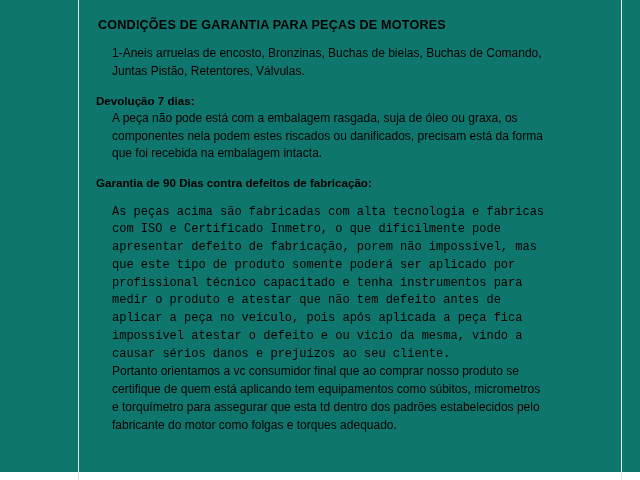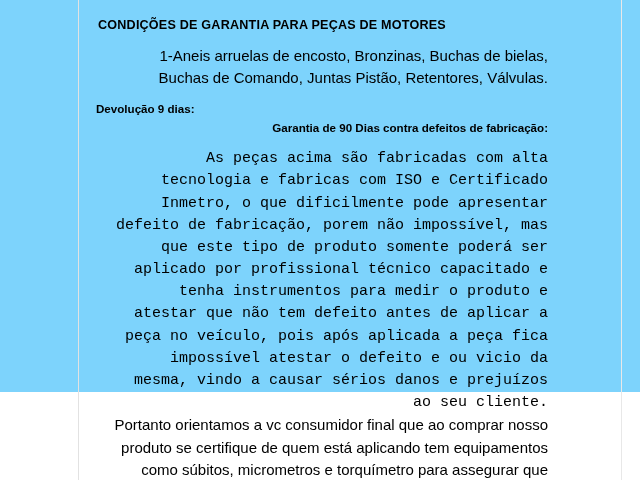--- a/index.html
+++ b/index.html
@@ -10,23 +10,23 @@
     width: 640px;
     height: 480px;
     background: #ffffff;
     font-family: "Liberation Sans", sans-serif;
     color: #000000;
     overflow: hidden;
   }
   .page {
     position: relative;
     width: 640px;
-    height: 392px;
+    height: 472px;
     box-sizing: border-box;
-    background: #7dd3fc;
+    background: #0f766e;
   }
   
   .edge-rule-left {
     position: absolute;
     top: 0;
     left: 78px;
     width: 1px;
     height: 480px;
     background: #e2e2e2;
   }
@@ -45,38 +45,37 @@
     width: 452px;
   }
   .doc-title {
     font-size: 12.6px;
     font-weight: bold;
     letter-spacing: 0.2px;
     margin: 0 0 13px 2px;
     white-space: nowrap;
   }
   .para {
-    font-size: 15px;
+    font-size: 12px;
     line-height: 1.48;
     margin: 0 0 11px 16px;
-    text-align: right;
+    text-align: left;
   }
   .para.no-gap {
     margin-bottom: 0;
     font-family: Liberation Mono, monospace;
   }
   .heading {
     font-size: 11.6px;
     font-weight: bold;
     line-height: 1.5;
     margin: 0 0 1px 0;
   }
   .heading.spaced-above {
     margin-top: 0;
-    text-align: right;
   }
   .heading.spaced-below {
     margin-bottom: 12px;
   }
   .spacer-sm { height: 6px; }
 </style>
 </head>
 <body>
 
 <div class="page">
@@ -84,22 +83,23 @@
   <div class="edge-rule-left"></div>
   <div class="edge-rule-right"></div>
 
   <div class="doc">
 
     <h1 class="doc-title">CONDIÇÕES DE GARANTIA PARA PEÇAS DE MOTORES</h1>
 
     <p class="para">1-Aneis arruelas de encosto, Bronzinas, Buchas de bielas, Buchas de Comando, Juntas Pistão, Retentores, Válvulas.</p>
 
 
-    <div class="heading">Devolução 9 dias:</div>
+    <div class="heading">Devolução 7 dias:</div>
 
+    <p class="para">A peça não pode está com a embalagem rasgada, suja de óleo ou graxa, os componentes nela podem estes riscados ou danificados, precisam está da forma que foi recebida na embalagem intacta.</p>
 
     <div class="heading spaced-above spaced-below">Garantia de 90 Dias contra defeitos de fabricação:</div>
 
     <p class="para no-gap">As peças acima são fabricadas com alta tecnologia e fabricas com ISO e Certificado Inmetro, o que dificilmente pode apresentar defeito de fabricação, porem não impossível, mas que este tipo de produto somente poderá ser aplicado por profissional técnico capacitado e tenha instrumentos para medir o produto e atestar que não tem defeito antes de aplicar a peça no veículo, pois após aplicada a peça fica impossível atestar o defeito e ou  vicio da mesma, vindo a causar sérios danos e prejuízos ao seu cliente.</p>
 
     <p class="para">Portanto orientamos a vc consumidor final que ao comprar nosso produto se certifique de quem está aplicando tem equipamentos como súbitos, micrometros e torquímetro para assegurar que esta td dentro dos padrões estabelecidos pelo fabricante do motor como folgas e torques adequado.</p>
 
     <div class="spacer-sm"></div>
 
 

